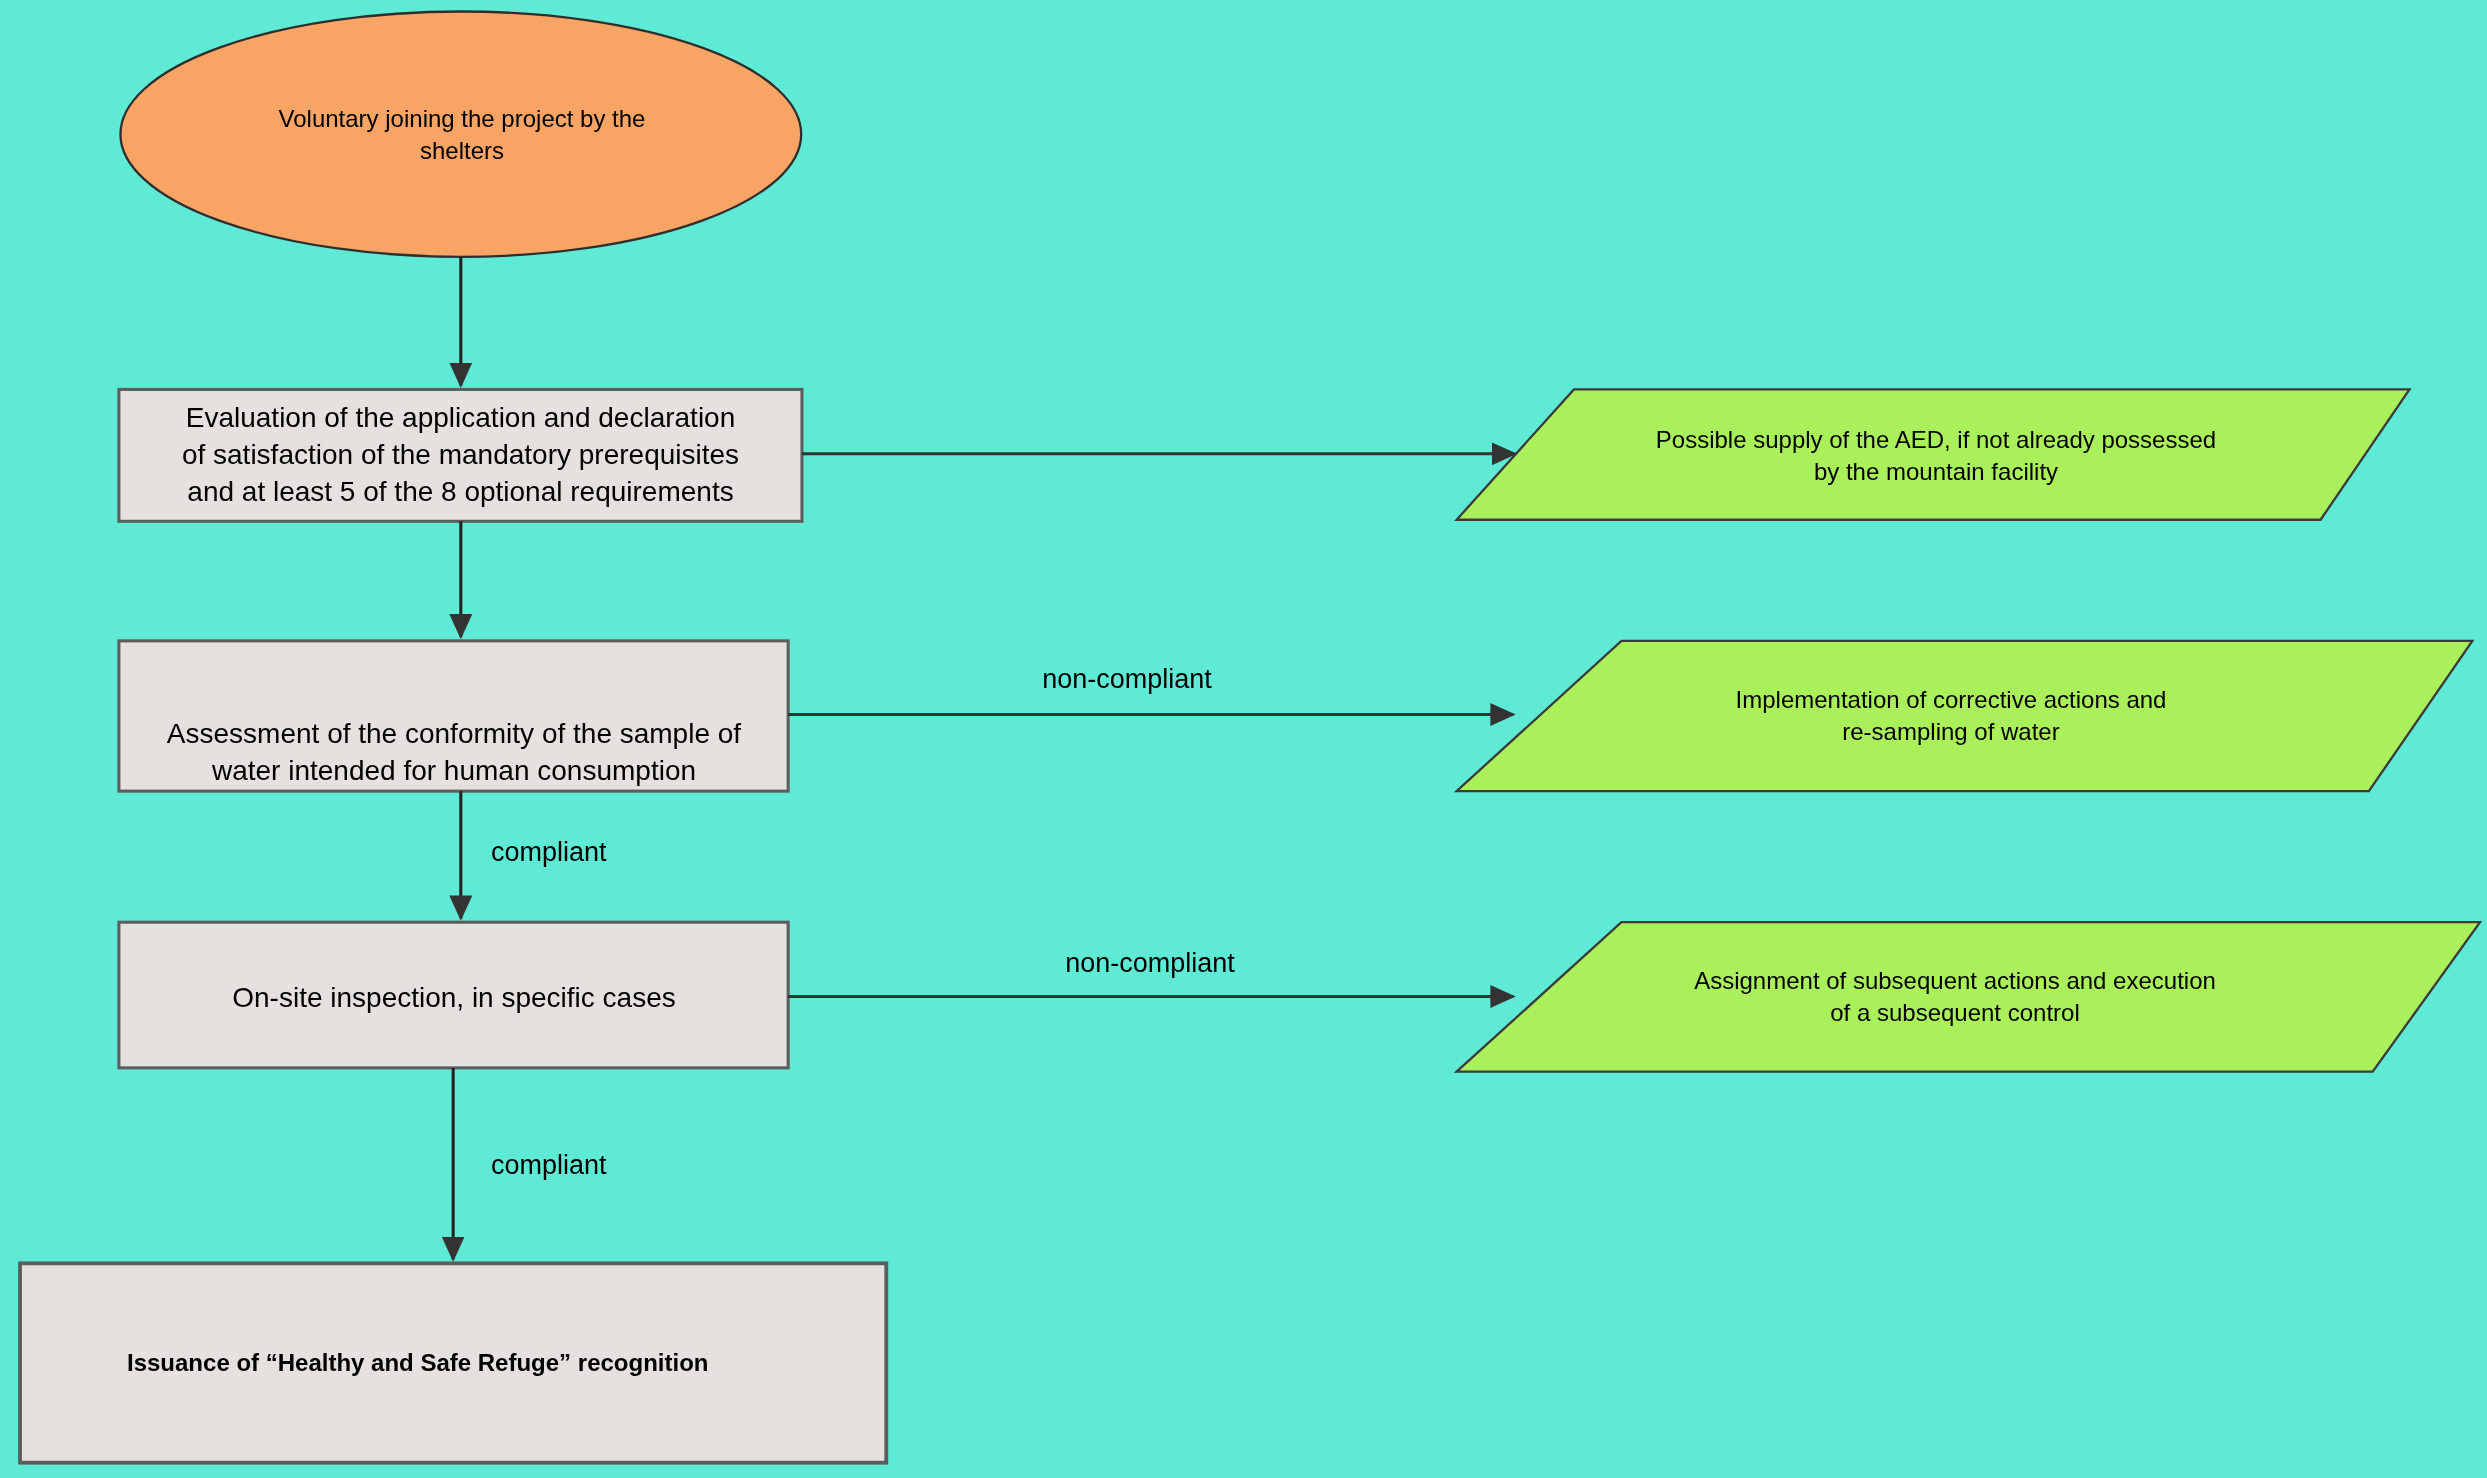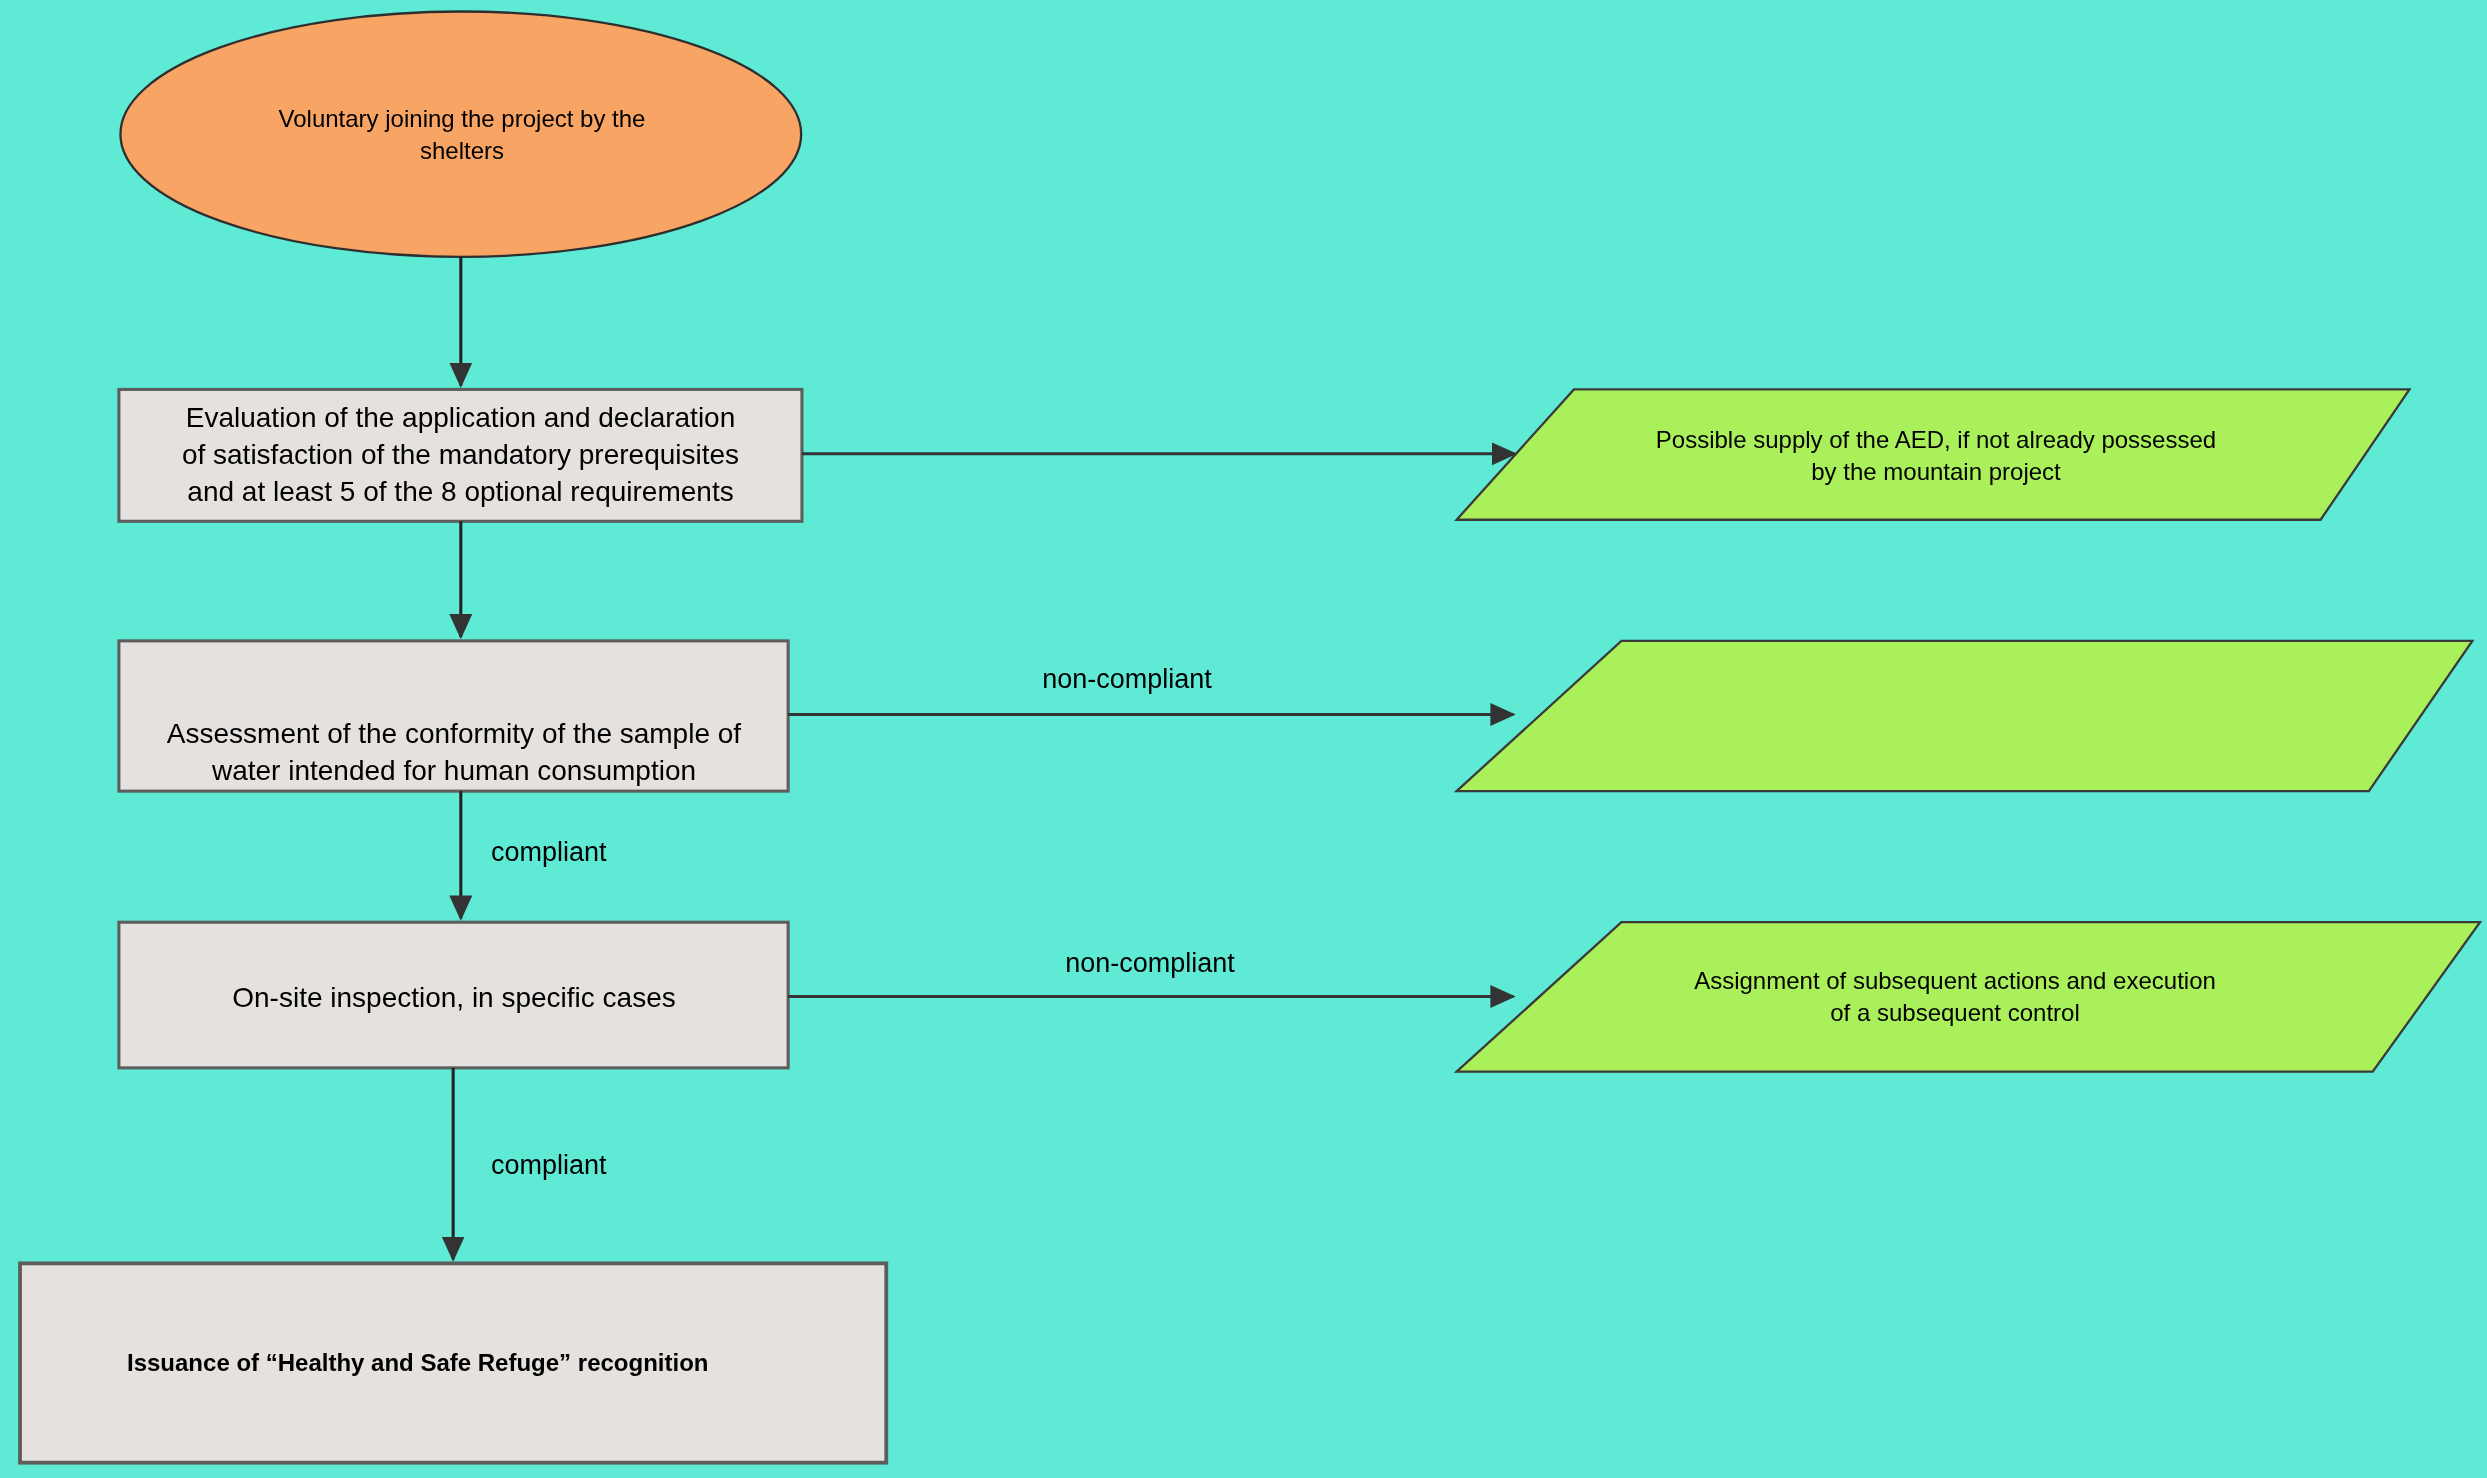--- a/index.html
+++ b/index.html
@@ -94,25 +94,27 @@
   </svg>
 
   <div class="node-label start-label" style="left:159px; top:73px; width:606px; height:123px;">Voluntary joining the project by the
 shelters</div>
 
   <div class="node-label process-label" style="left:123px; top:391px; width:675px; height:129px;">Evaluation of the application and declaration
 of satisfaction of the mandatory prerequisites
 and at least 5 of the 8 optional requirements</div>
 
   <div class="node-label action-label" style="left:1503px; top:393px; width:866px; height:126px;">Possible supply of the AED, if not already possessed
-by the mountain project</div>
+by the mountain facility</div>
 
   <div class="node-label process-label" style="left:123px; top:642px; width:662px; height:147px;margin-top:37px;">Assessment of the conformity of the sample of
 water intended for human consumption</div>
 
+  <div class="node-label action-label" style="left:1518px; top:644px; width:866px; height:144px;">Implementation of corrective actions and
+re-sampling of water</div>
 
   <div class="node-label process-label" style="left:123px; top:924px; width:662px; height:149px;">On-site inspection, in specific cases</div>
 
   <div class="node-label action-label" style="left:1522px; top:925px; width:866px; height:144px;">Assignment of subsequent actions and execution
 of a subsequent control</div>
 
   <div class="node-label final-label" style="left:127px; top:1265px; width:736px; height:196px;">Issuance of “Healthy and Safe Refuge” recognition</div>
 
   <div class="edge-label" style="left:1012px; top:664px; width:230px;">non-compliant</div>
 

